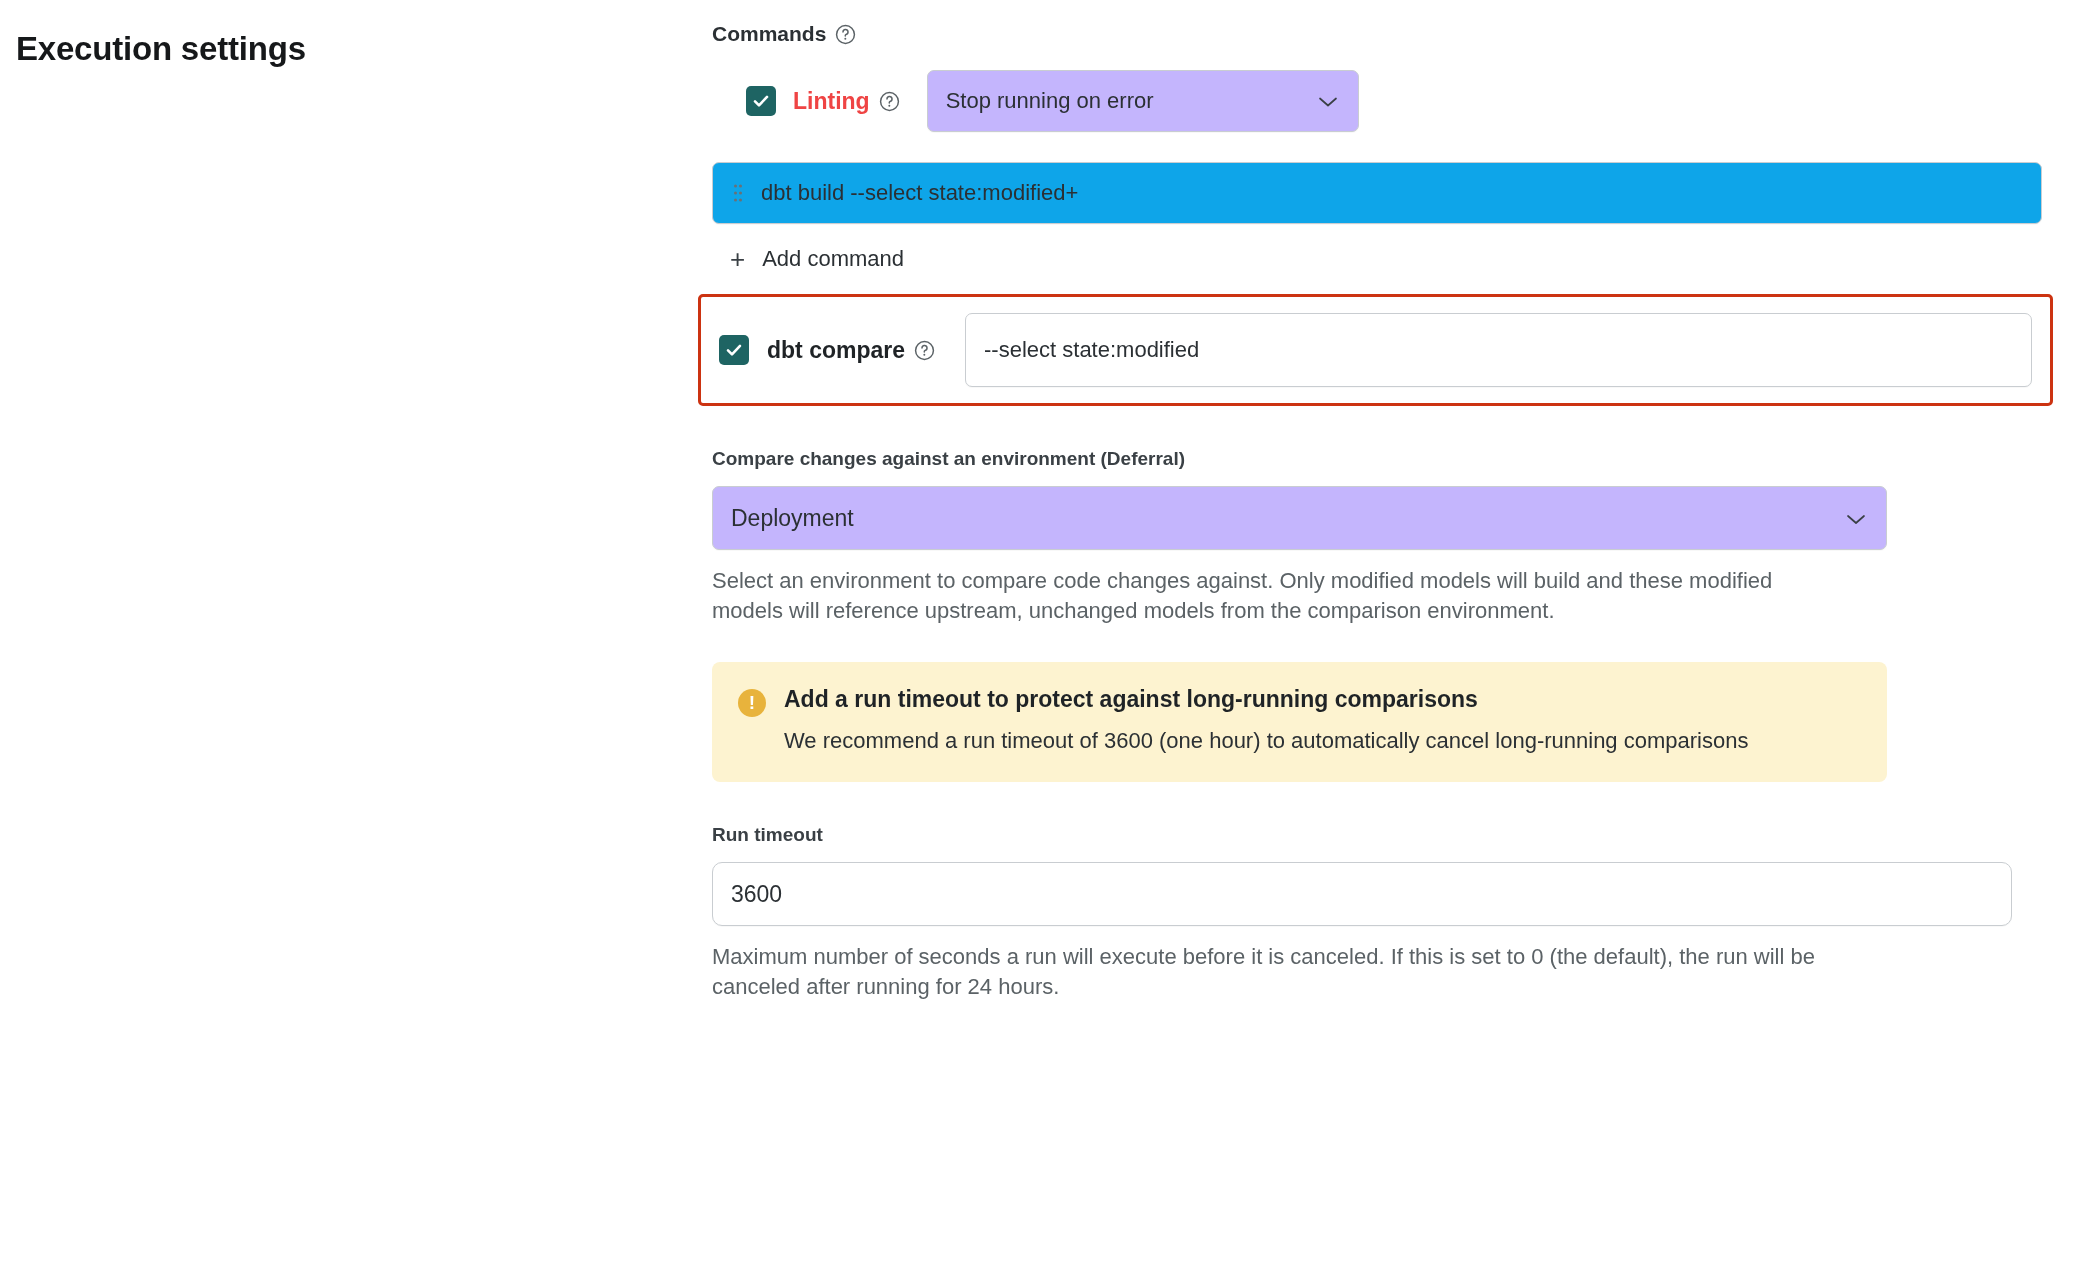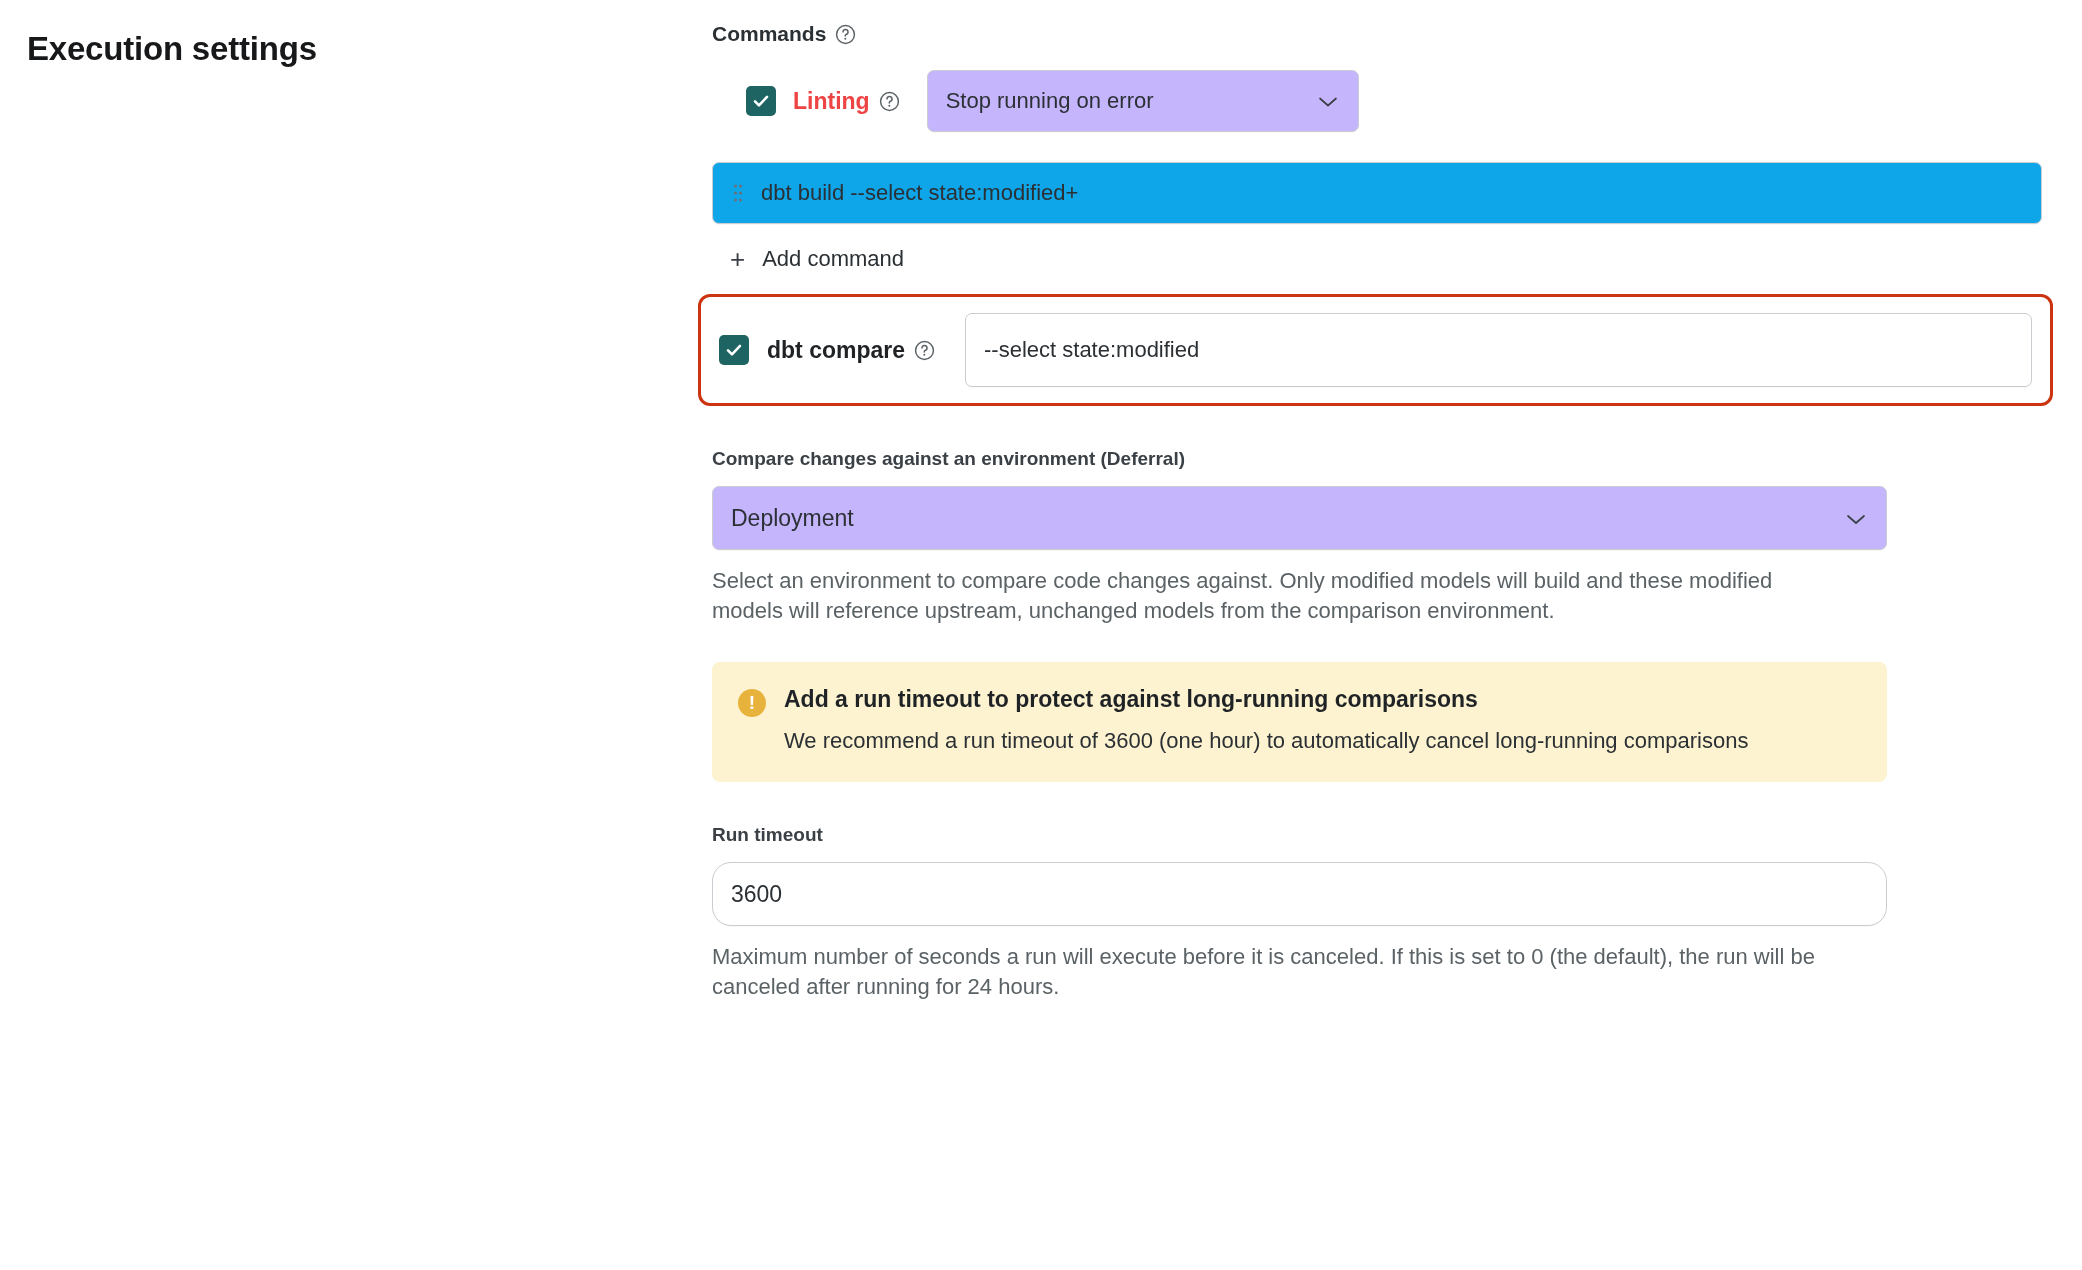--- a/index.html
+++ b/index.html
@@ -14,21 +14,21 @@
     position: relative;
     width: 2082px;
     height: 1270px;
     background: #ffffff;
     overflow: hidden;
   }
 
   
   .left-col {
     position: absolute;
-    left: 27px;
+    left: 16px;
     top: 30px;
     width: 640px;
   }
   .page-title {
     font-size: 33px;
     font-weight: bold;
     letter-spacing: -0.2px;
     color: #16181a;
   }
 
@@ -162,21 +162,21 @@
     line-height: 1;
     color: #3a4045;
   }
 
   
   .compare-block {
     margin-top: 22px;
     margin-left: -14px;
     width: 1355px;
     border: 3px solid #cc3311;
-    border-radius: 12px;
+    border-radius: 5px;
     padding: 16px 18px;
     display: flex;
     align-items: center;
     gap: 18px;
   }
   .compare-label {
     font-size: 23px;
     font-weight: bold;
     color: #1f2326;
     display: flex;
@@ -250,24 +250,24 @@
     margin-top: 12px;
     font-size: 22px;
     line-height: 1.42;
     color: #2b3034;
     max-width: 1020px;
   }
 
   .timeout-label { margin-top: 42px; }
   .text-input {
     margin-top: 16px;
-    width: 1175px;
+    width: 1300px;
     height: 64px;
     border: 1px solid #c9cdd1;
-    border-radius: 19px;
+    border-radius: 10px;
     background: #fff;
     display: flex;
     align-items: center;
     padding: 0 18px;
     font-size: 23px;
     color: #2b3034;
     box-shadow: 0 1px 1px rgba(0,0,0,0.03);
   }
 </style>
 </head>

